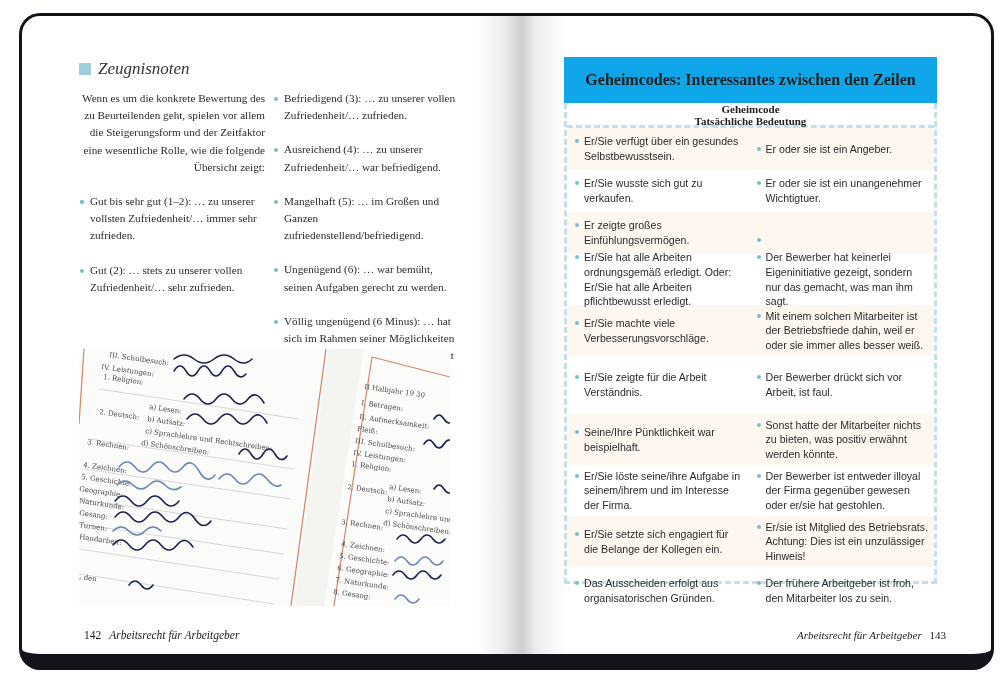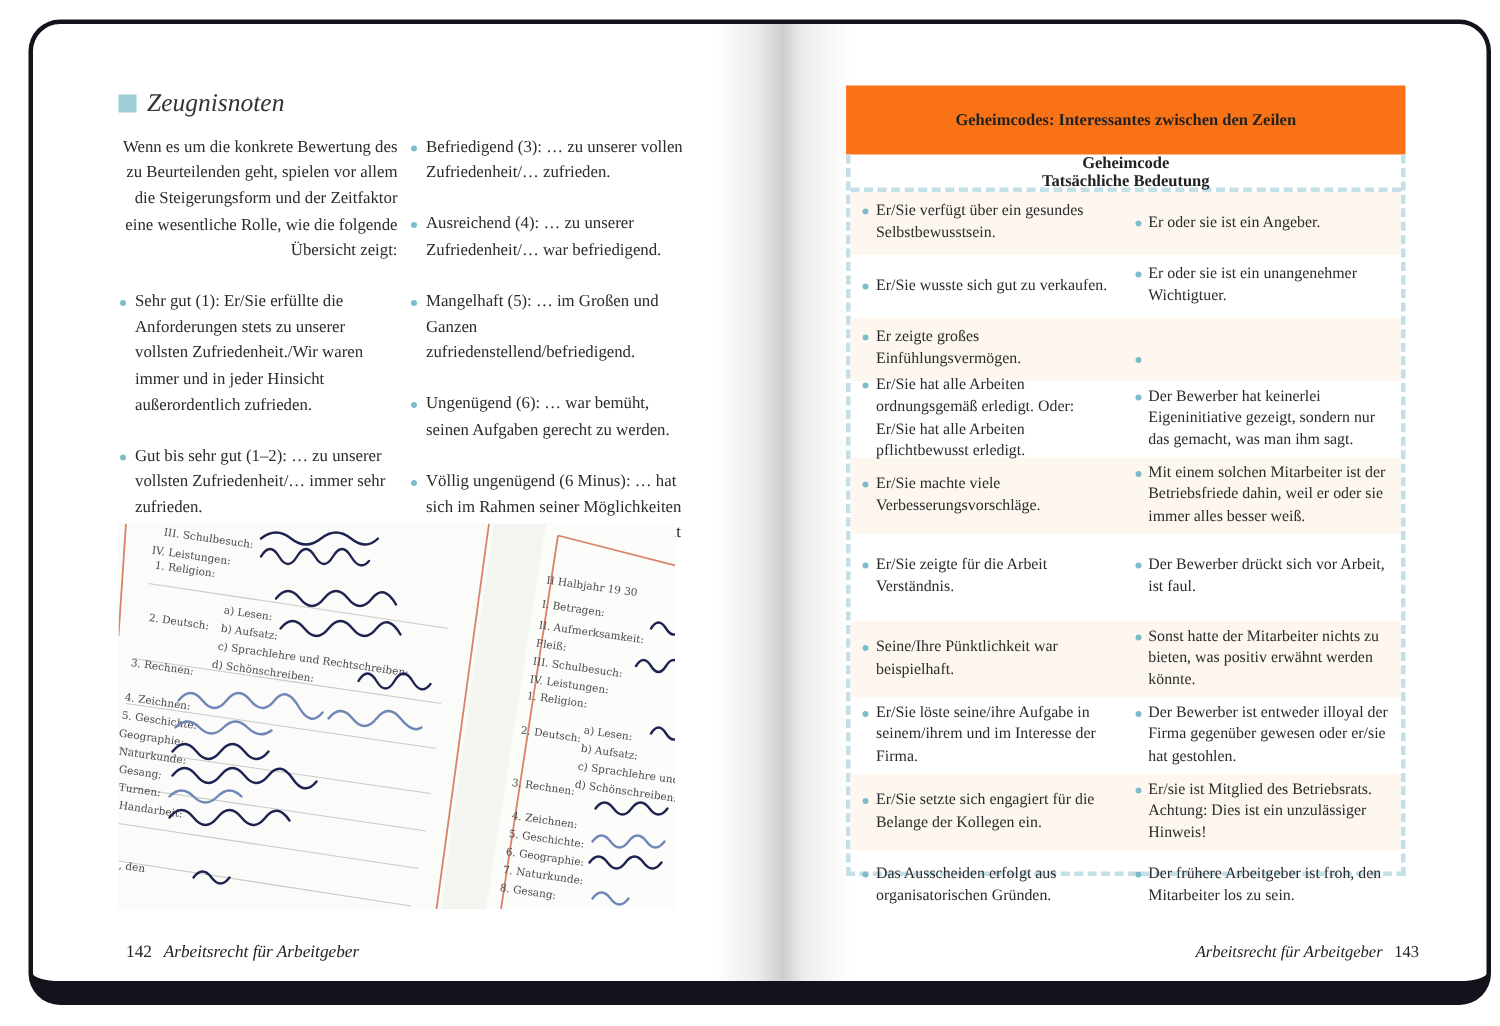--- a/index.html
+++ b/index.html
@@ -50,36 +50,36 @@
     .footer-left .title, .footer-right .title { font-style: italic; }
     .footer-right {
       position: absolute; right: 40px; top: 613px; font-family: Liberation Serif, serif; font-size: 11px; color: #222; margin-left: 46px;
     }
 
     
     .table-box {
       position: absolute; left: 542px; top: 41px; width: 373px; height: 527px;
     }
     .table-head {
-      height: 46px; background: #f97316; display: flex; align-items: center; justify-content: center;
-      font-family: "Liberation Serif", serif; font-weight: bold; font-size: 11px; color: #222;
+      height: 46px; background: #0ea5e9; display: flex; align-items: center; justify-content: center;
+      font-family: "Liberation Serif", serif; font-weight: bold; font-size: 16px; color: #222;
     }
     .table-body {
       position: relative; height: 481px;
       border-left: 3px dashed #c3dfe8; border-right: 3px dashed #c3dfe8; border-bottom: 3px dashed #c3dfe8;
     }
     .col-headers {
       display: flex; height: 25px; align-items: center; border-bottom: 3px dashed #c3dfe8;
       font-family: "Liberation Serif", serif; font-weight: bold; font-size: 11px; color: #222; flex-direction: column;
     }
     .col-headers .h1 { width: 50%; text-align: center; padding-left: 0; }
     .col-headers .h2 { width: 50%; text-align: center; }
     .t-row {
       display: flex; align-items: center;
-      font-family: Liberation Serif, serif; font-size: 10.6px; line-height: 14.6px; color: #2b2b2b;
+      font-family: Liberation Sans, sans-serif; font-size: 10.6px; line-height: 14.6px; color: #2b2b2b;
     }
     .t-row.shade { background: #fdf7ef; }
     .t-cell { width: 50%; position: relative; padding: 0 6px 0 17px; }
     .t-cell .dot { position: absolute; left: 8px; top: 5px; width: 4px; height: 4px; border-radius: 50%; background: #7fbccb; }
     .t-cell.right { padding-left: 15px; }
     .t-cell.right .dot { left: 6px; }
   </style>
 </head>
 <body>
 
@@ -88,21 +88,20 @@
   <div class="left-page">
     <div class="section-title">
       <span class="square"></span>
       <span>Zeugnisnoten</span>
     </div>
 
     <div class="col col-a">
       <p class="intro">Wenn es um die konkrete Bewertung des zu Beurteilenden geht, spielen vor allem die Steigerungsform und der Zeitfaktor eine wesentliche Rolle, wie die folgende Übersicht zeigt:</p>
       <div class="bullet-item">
         <span class="dot"></span>
-        <span>Sehr gut (1): Er/Sie erfüllte die Anforderungen stets zu unserer vollsten Zufriedenheit./Wir waren immer und in jeder Hinsicht außerordentlich zufrieden.</span>
       </div>
       <div class="bullet-item">
         <span class="dot"></span>
         <span>Gut bis sehr gut (1–2): … zu unserer vollsten Zufriedenheit/… immer sehr zufrieden.</span>
       </div>
       <div class="bullet-item">
         <span class="dot"></span>
         <span>Gut (2): … stets zu unserer vollen Zufriedenheit/… sehr zufrieden.</span>
       </div>
     </div>

